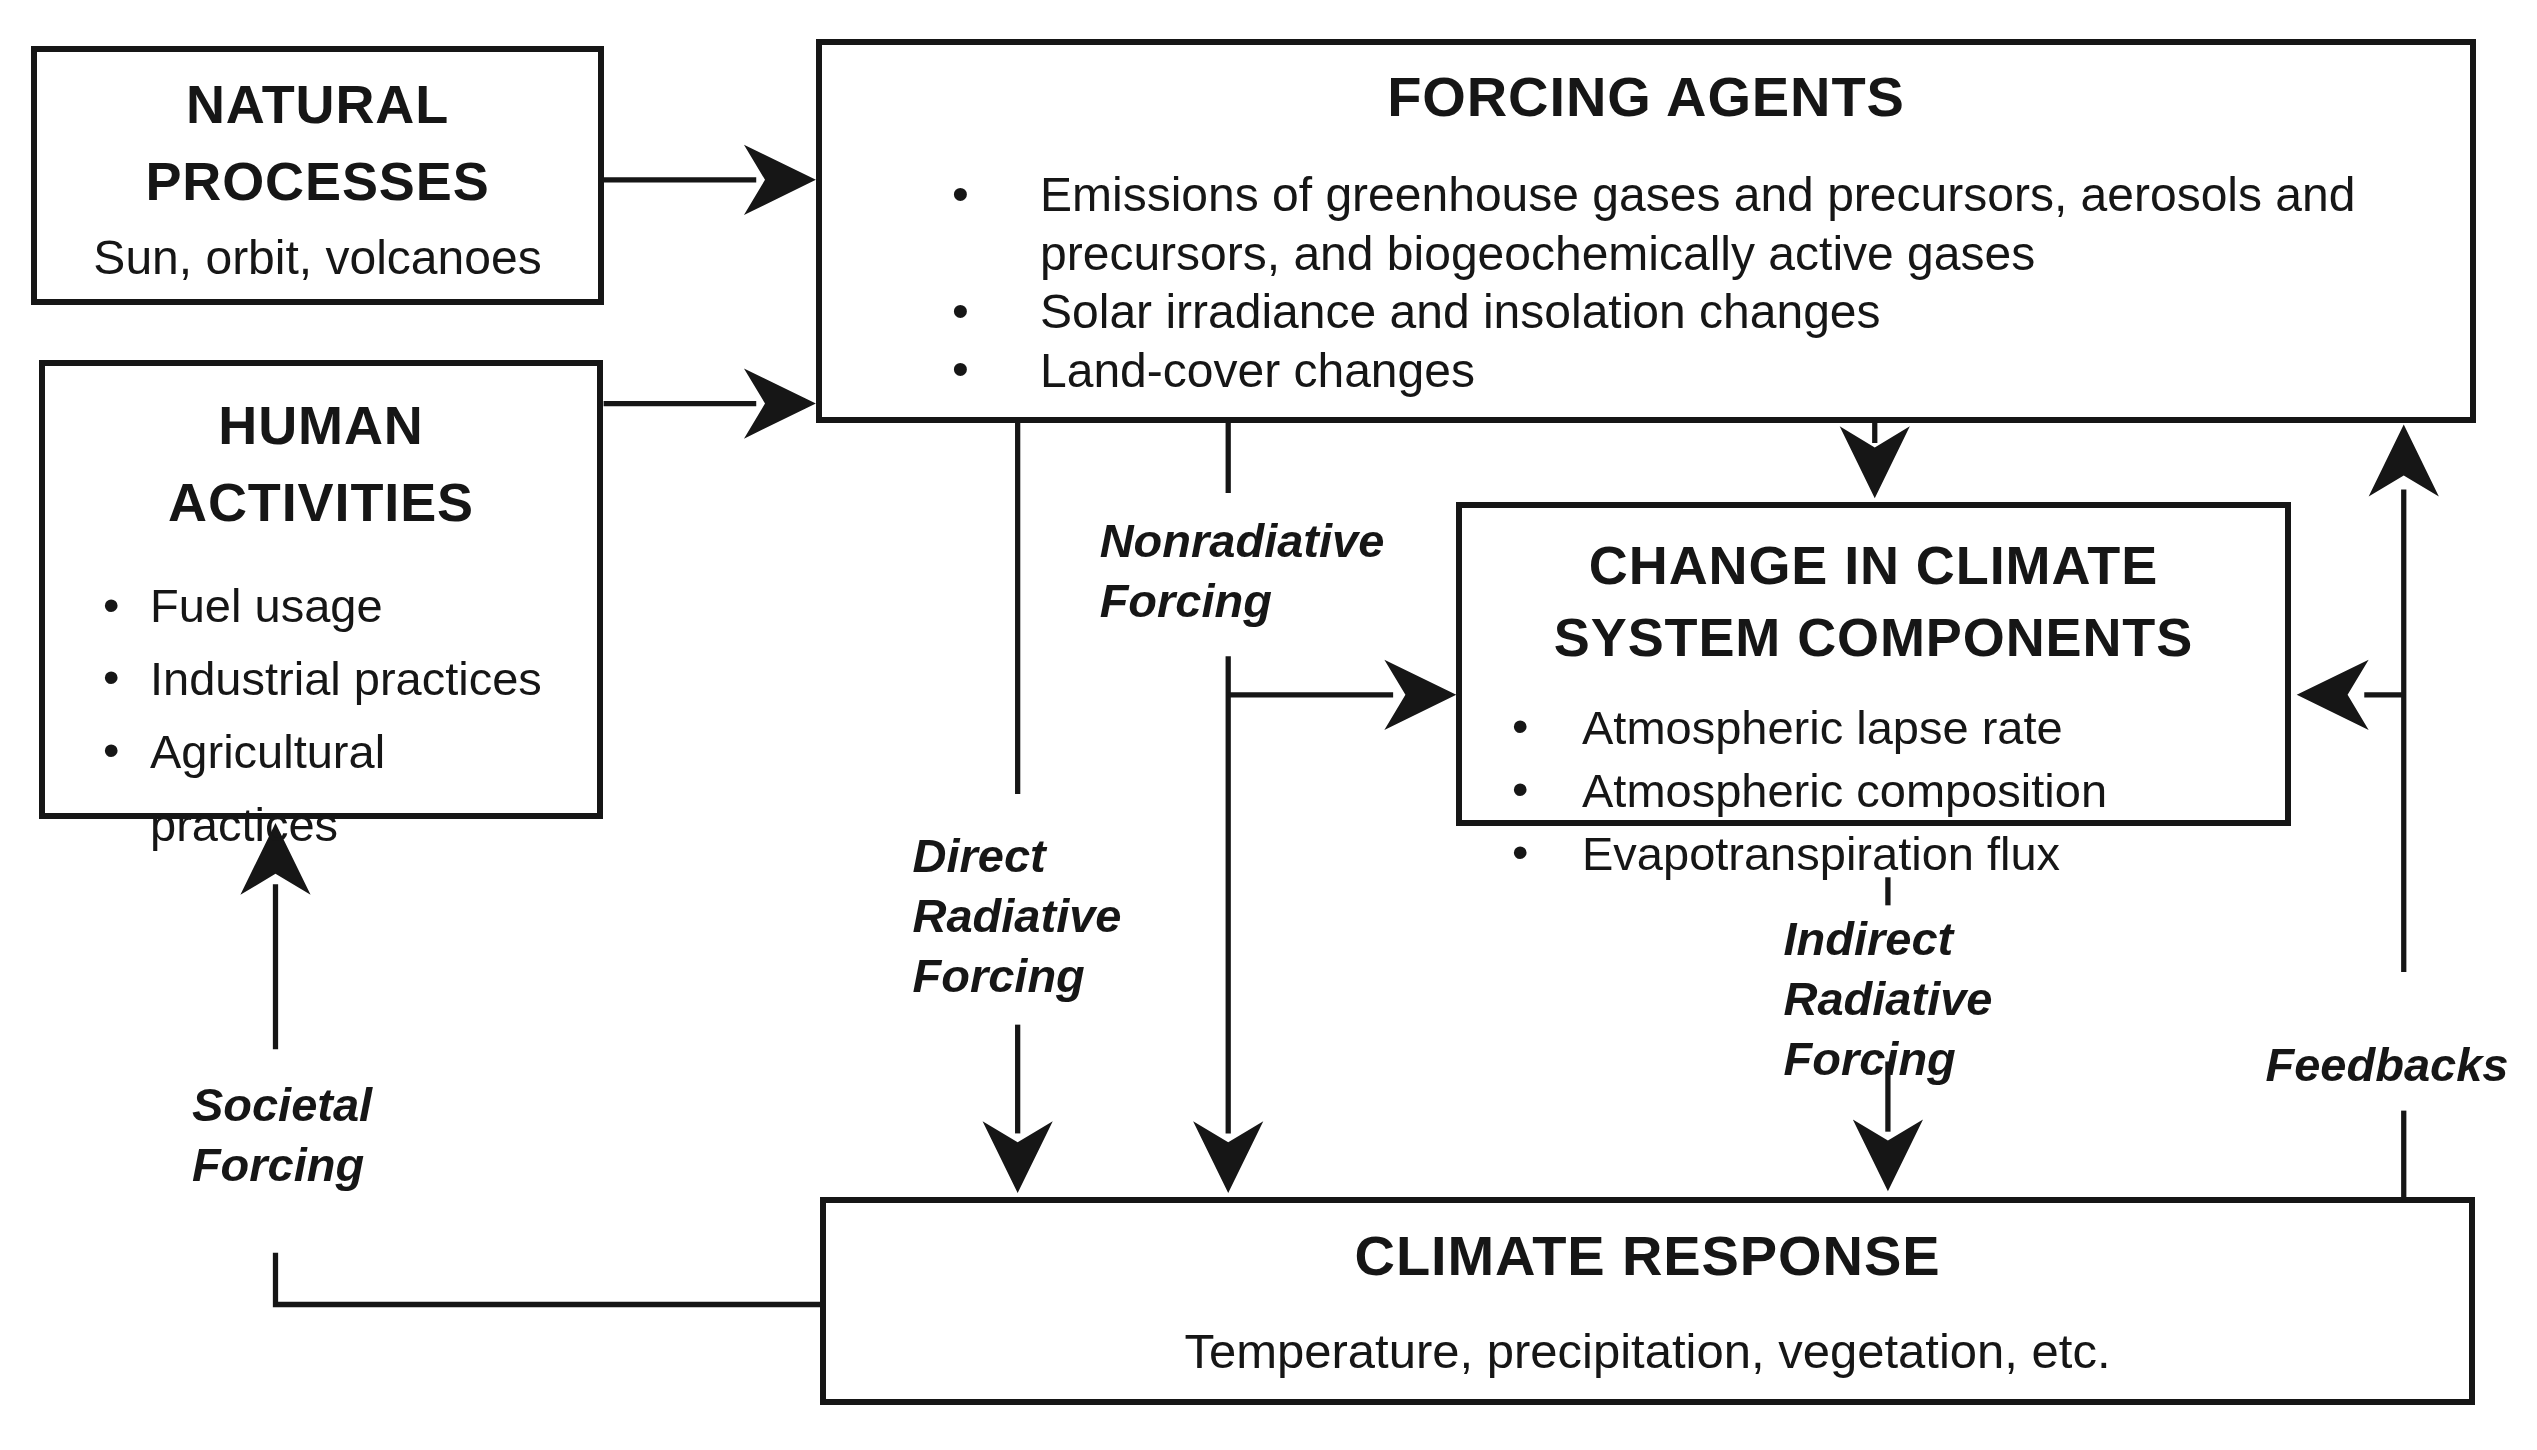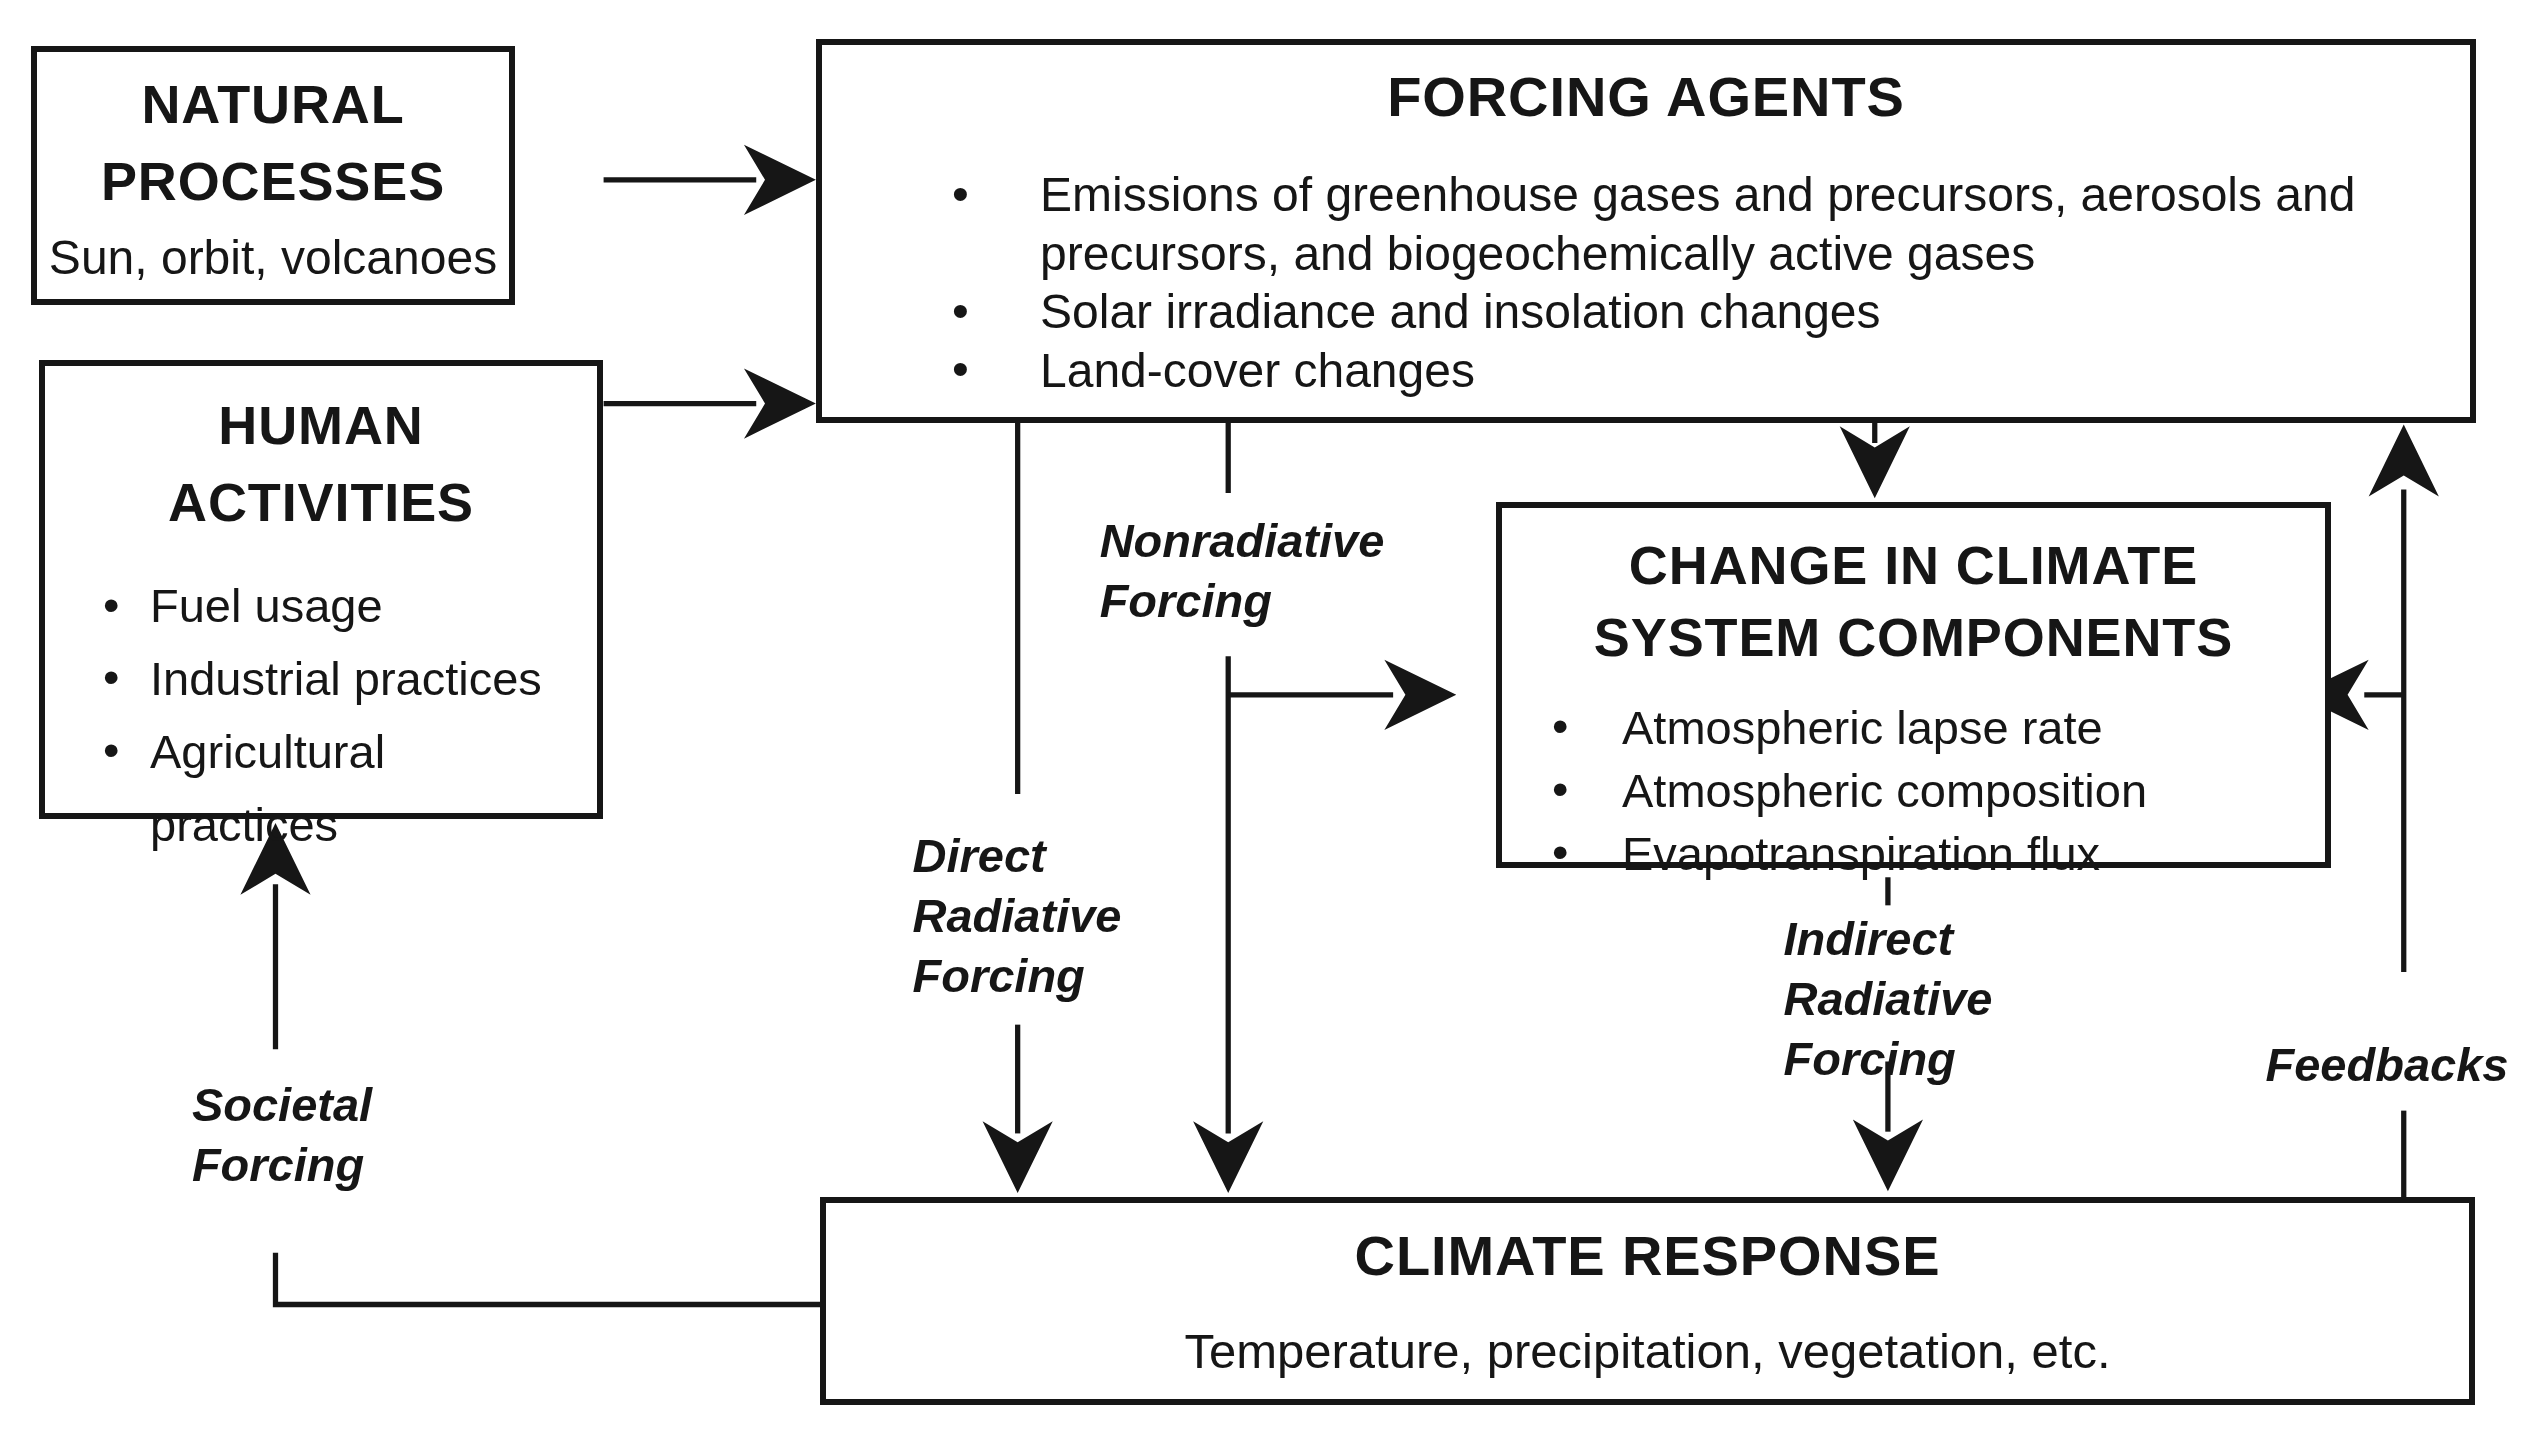--- a/index.html
+++ b/index.html
@@ -55,40 +55,40 @@
     position: relative;
     font-size: 47px;
   }
   .bullets li::before {
     content: "\2022";
     position: absolute;
     top: -1.8px;
   }
 
   
-  #box-natural { left: 31px; top: 46px; width: 484px; height: 259px; }
+  #box-natural { left: 31px; top: 46px; width: 573px; height: 259px; }
   #box-natural .box-title { font-size: 54px; line-height: 1.42; margin-top: 14px; }
   #box-natural .box-sub { font-size: 48px; margin-top: 10.5px; }
 
   
   #box-human { left: 39px; top: 360px; width: 564px; height: 459px; }
   #box-human .box-title { font-size: 54px; line-height: 1.42; margin-top: 21px; }
   #box-human .bullets { margin-top: 30px; padding-left: 105px; padding-right: 21px; }
   #box-human .bullets li { line-height: 1.55; }
   #box-human .bullets li::before { left: -47px; }
 
   
   #box-forcing { left: 816px; top: 39px; width: 1660px; height: 384px; }
   #box-forcing .box-title { font-size: 56px; margin-top: 19.3px; }
   #box-forcing .bullets { margin-top: 37px; padding-left: 218px; padding-right: 70px; }
   #box-forcing .bullets li { line-height: 1.22; font-size: 48px; }
   #box-forcing .bullets li::before { left: -88px; }
 
   
-  #box-change { left: 1456px; top: 502px; width: 835px; height: 366px; margin-left: 40px; }
+  #box-change { left: 1456px; top: 502px; width: 835px; height: 324px; }
   #box-change .box-title { font-size: 54px; line-height: 1.34; margin-top: 21px; }
   #box-change .bullets { margin-top: 23px; padding-left: 120px; padding-right: 17.5px; }
   #box-change .bullets li { line-height: 1.34; }
   #box-change .bullets li::before { left: -70px; }
 
   
   #box-climate {
     left: 820px; top: 1197px; width: 1655px; height: 208px;
     display: flex; flex-direction: column;
     align-items: center; justify-content: center;

